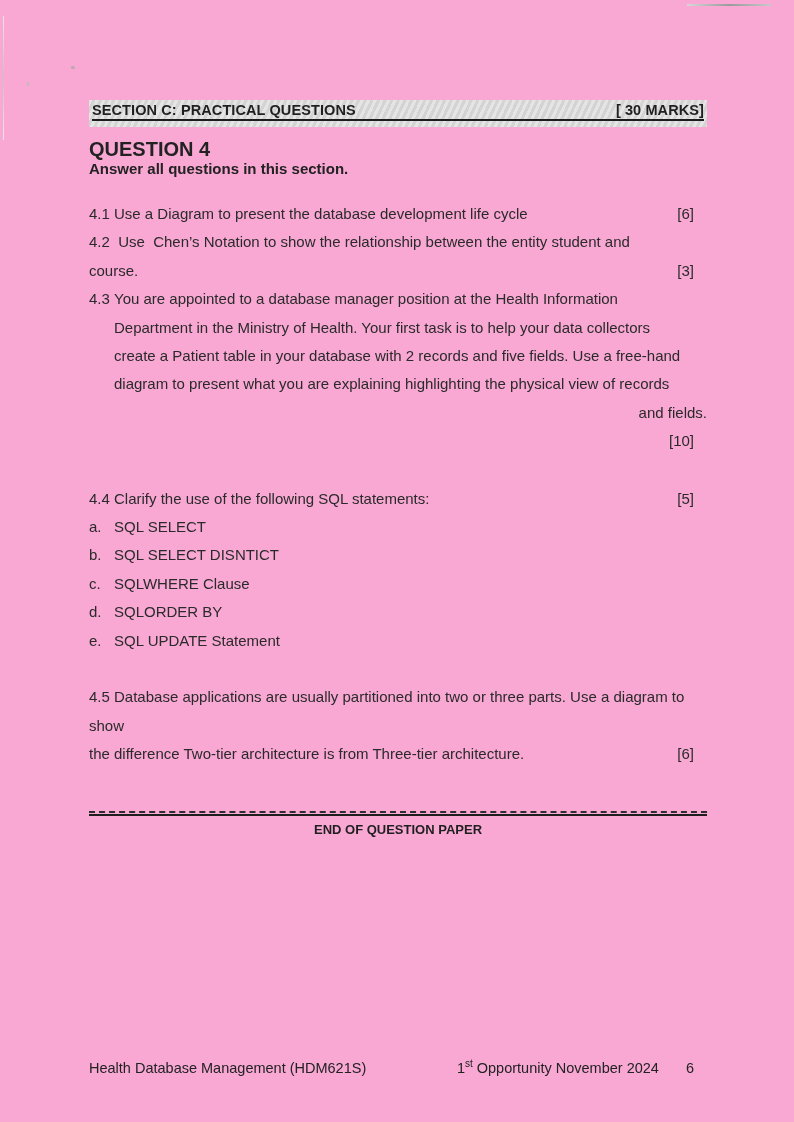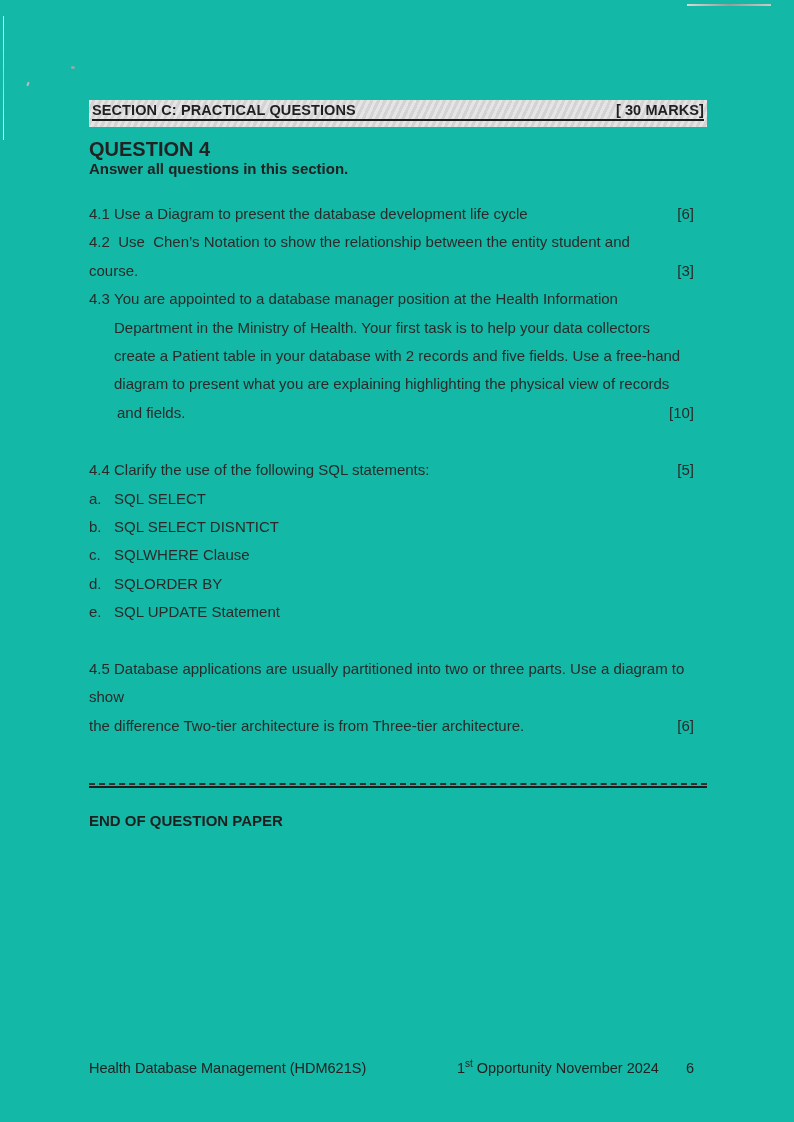--- a/index.html
+++ b/index.html
@@ -1,21 +1,21 @@
 <!DOCTYPE html>
 <html><head>
 <meta charset="utf-8">
 <style>
   * { margin: 0; padding: 0; box-sizing: border-box; }
   html, body { background: #ffffff; }
   .page {
     position: relative;
     width: 794px;
     height: 1122px;
-    background: #14b8a6;
+    background: #f9a8d4;
     font-family: "Liberation Sans", sans-serif;
     color: #2a2a2a;
     overflow: hidden;
   }
   
   .artifact-top-line {
     position: absolute; top: 4px; left: 687px; width: 84px; height: 2px;
     background: linear-gradient(to right, #d8d8d8, #9a9a9a, #c9c9c9);
   }
   .artifact-left-line {
@@ -55,34 +55,34 @@
 
   .line { line-height: 28.4px; white-space: pre-wrap; }
   .row  { display: flex; justify-content: space-between; align-items: flex-end; }
   .marks { white-space: nowrap; padding-right: 13px; }
 
   .block-41 { margin-top: 22px; }
 
   .q43 { display: flex; }
   .q43-num { width: 25px; flex: 0 0 25px; line-height: 28.4px; }
   .q43-body { flex: 1; }
-  .q43-last { padding-left: 3px; }
+  .q43-last { padding-left: 3px; flex-direction: column; }
 
   .q44 { margin-top: 29px; }
   .opt { display: flex; }
   .opt-label { width: 25px; flex: 0 0 25px; line-height: 28.4px; }
   .opt-text  { line-height: 28.4px; }
 
   .q45 { margin-top: 28px; }
 
   .divider { margin-top: 43px; }
   .divider-dashed { border-top: 2px dashed #2e2e2e; height: 3px; }
   .divider-solid  { border-top: 2.5px solid #1e1e1e; }
 
-  .end-note { font-weight: bold; font-size: 15px; margin-top: 24px; color: #1f1f1f; }
+  .end-note { text-align: center; font-weight: bold; font-size: 13px; margin-top: 6px; color: #1f1f1f; }
 
   .footer {
     position: absolute;
     left: 89px;
     top: 1060px;
     width: 618px;
     display: flex;
     justify-content: space-between;
     align-items: flex-start;
     font-size: 14.5px;

